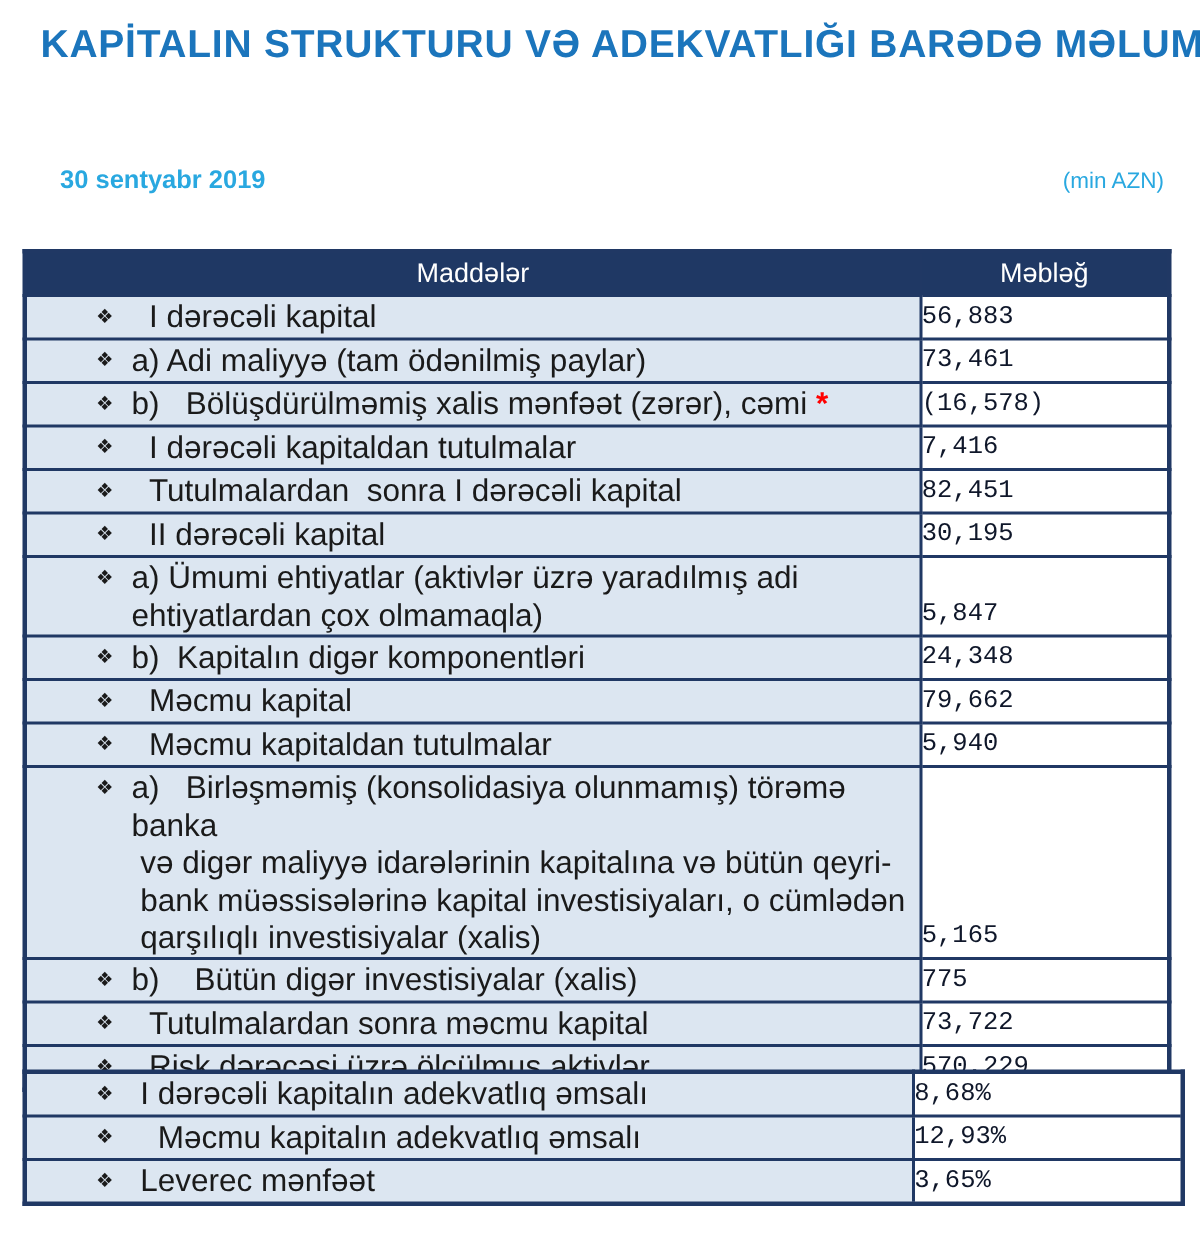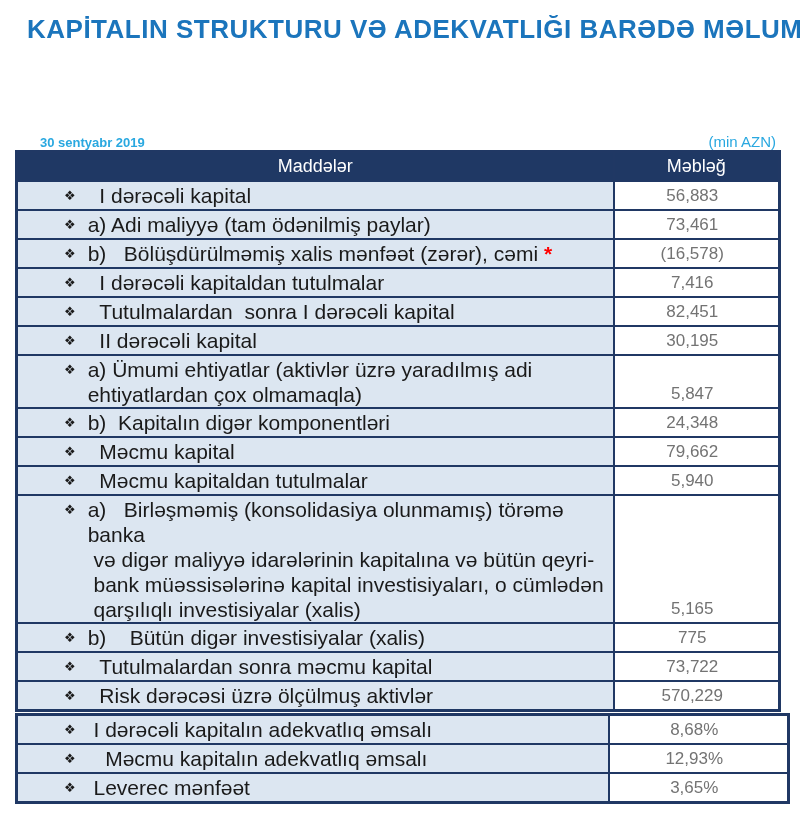--- a/index.html
+++ b/index.html
@@ -23,52 +23,53 @@
   }
   .meta {
     position: absolute;
     left: 40px;
     top: 110px;
     width: 736px;
     display: flex;
     justify-content: space-between;
     align-items: baseline;
   }
-  .date { color: var(--accent, #29a8e0); font-weight: bold; font-size: 13px; margin-top: 25px; }
+  .date { color: var(--accent, #29a8e0); font-weight: bold; font-size: 17px; }
   .unit { color: var(--accent, #29a8e0); font-size: 15px; }
 
   table.cap {
     position: absolute;
     left: 15px;
     border-collapse: collapse;
     table-layout: fixed;
     border: 3px solid var(--border, #1f3864);
   }
-  #t1 { top: 150px; width: 763px; }
+  #t1 { top: 166px; width: 763px; }
   #t2 { top: 713px; width: 772px; }
   table.cap th, table.cap td { border: 2px solid var(--border, #1f3864); }
   table.cap th {
     background: var(--header_bg, #1f3864);
     color: #ffffff;
     font-weight: normal;
     font-size: 18px;
     height: 27px;
     text-align: center;
     padding: 0;
   }
   td.lc { background: var(--row_bg, #dce6f1); padding: 0; vertical-align: top; }
   td.vc {
     background: #ffffff;
-    text-align: center;
+    text-align: left;
     vertical-align: bottom;
     font-size: 17px;
     line-height: 25px;
-    color: #737373;
+    color: #0f172a;
     padding: 0 8px 1px 0;
     height: 26px;
+    font-family: Liberation Mono, monospace;
   }
   .lwrap { display: flex; align-items: flex-start; min-height: 26px; padding: 1px 4px 0 0; }
   .bullet {
     flex: 0 0 auto;
     margin-left: 46px;
     margin-right: 12px;
     font-size: 13px;
     line-height: 25px;
     color: #1a1a1a;
     font-family: "DejaVu Sans", sans-serif;

